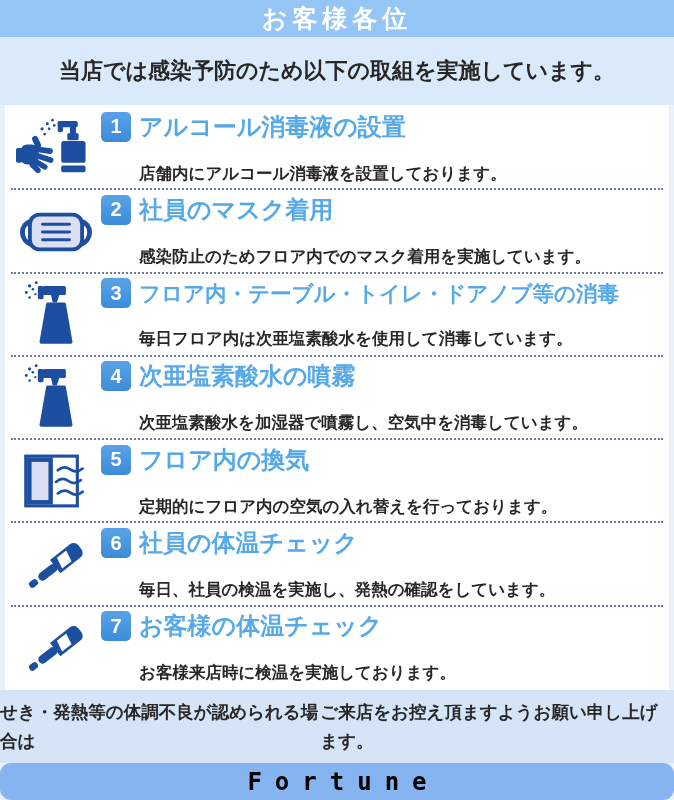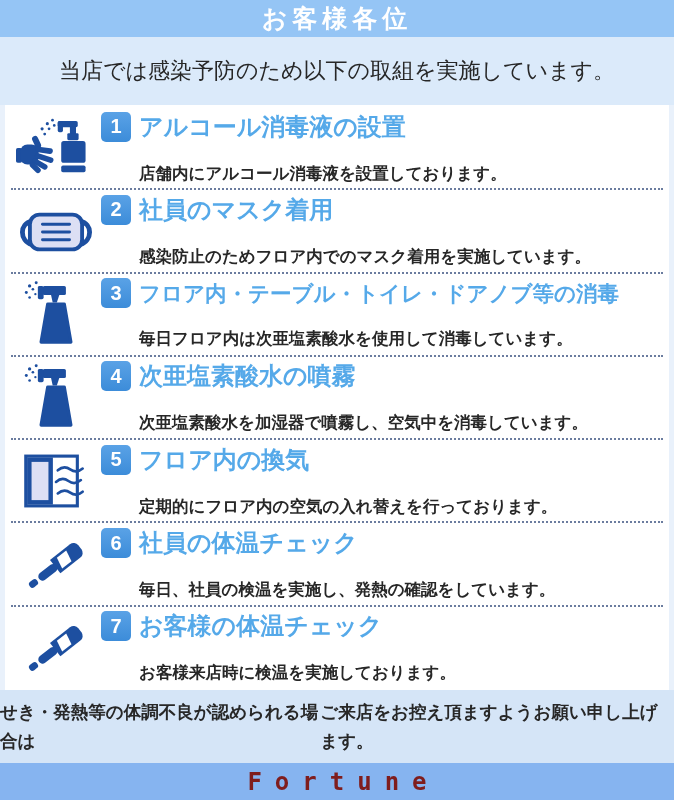--- a/index.html
+++ b/index.html
@@ -27,21 +27,21 @@
   }
   .page{width:674px;height:800px;display:flex;flex-direction:column;overflow:hidden;}
   .header-band{
     height:37px;flex:0 0 37px;background:var(--header-band);
     display:flex;align-items:center;justify-content:center;
     color:#fff;font-weight:bold;font-size:25px;letter-spacing:5px;
   }
   .statement-band{
     height:68px;flex:0 0 68px;background:var(--statement-bg);
     display:flex;align-items:center;justify-content:center;
-    font-weight:normal;font-size:22px;color:var(--text-dark);
+    font-weight:bold;font-size:22px;color:var(--text-dark);
   }
   .card{
     flex:1;margin:0 5px;background:var(--card-bg);
     display:flex;flex-direction:column;padding:2px 6px;
   }
   .item{flex:1;display:flex;align-items:center;}
   .item + .item{border-top:2px dotted var(--dot-color);}
   .icon-box{width:90px;flex:0 0 90px;display:flex;align-items:center;justify-content:center;}
   .item-body{flex:1;min-width:0;padding-right:2px;}
   .title-row{display:flex;align-items:center;gap:8px;}
@@ -60,22 +60,22 @@
     font-weight:bold;font-size:16.5px;color:var(--text-dark);white-space:nowrap;
   }
   .notice{
     height:73px;flex:0 0 73px;background:var(--notice-bg);
     display:flex;flex-direction:row;align-items:center;justify-content:center;
     font-weight:bold;font-size:17.5px;line-height:1.65;color:var(--text-dark);
   }
   .brand-band{
     height:37px;flex:0 0 37px;background:var(--brand-band);
     display:flex;align-items:center;justify-content:center;
-    color:#7f1d1d;font-family:"DejaVu Sans Mono",monospace;
-    font-size:24px;letter-spacing:13px;text-indent:13px;font-weight:bold;
+    color:#000000;font-family:"DejaVu Sans Mono",monospace;
+    font-size:24px;letter-spacing:13px;text-indent:13px;font-weight:bold;border-radius:11px;
   }
   svg .navy{fill:var(--icon-navy);}
   svg .lav{fill:var(--icon-fill);}
   svg .stroke-navy{stroke:var(--icon-navy);fill:none;}
 </style>
 </head>
 <body>
 
 <div class="page">
 

